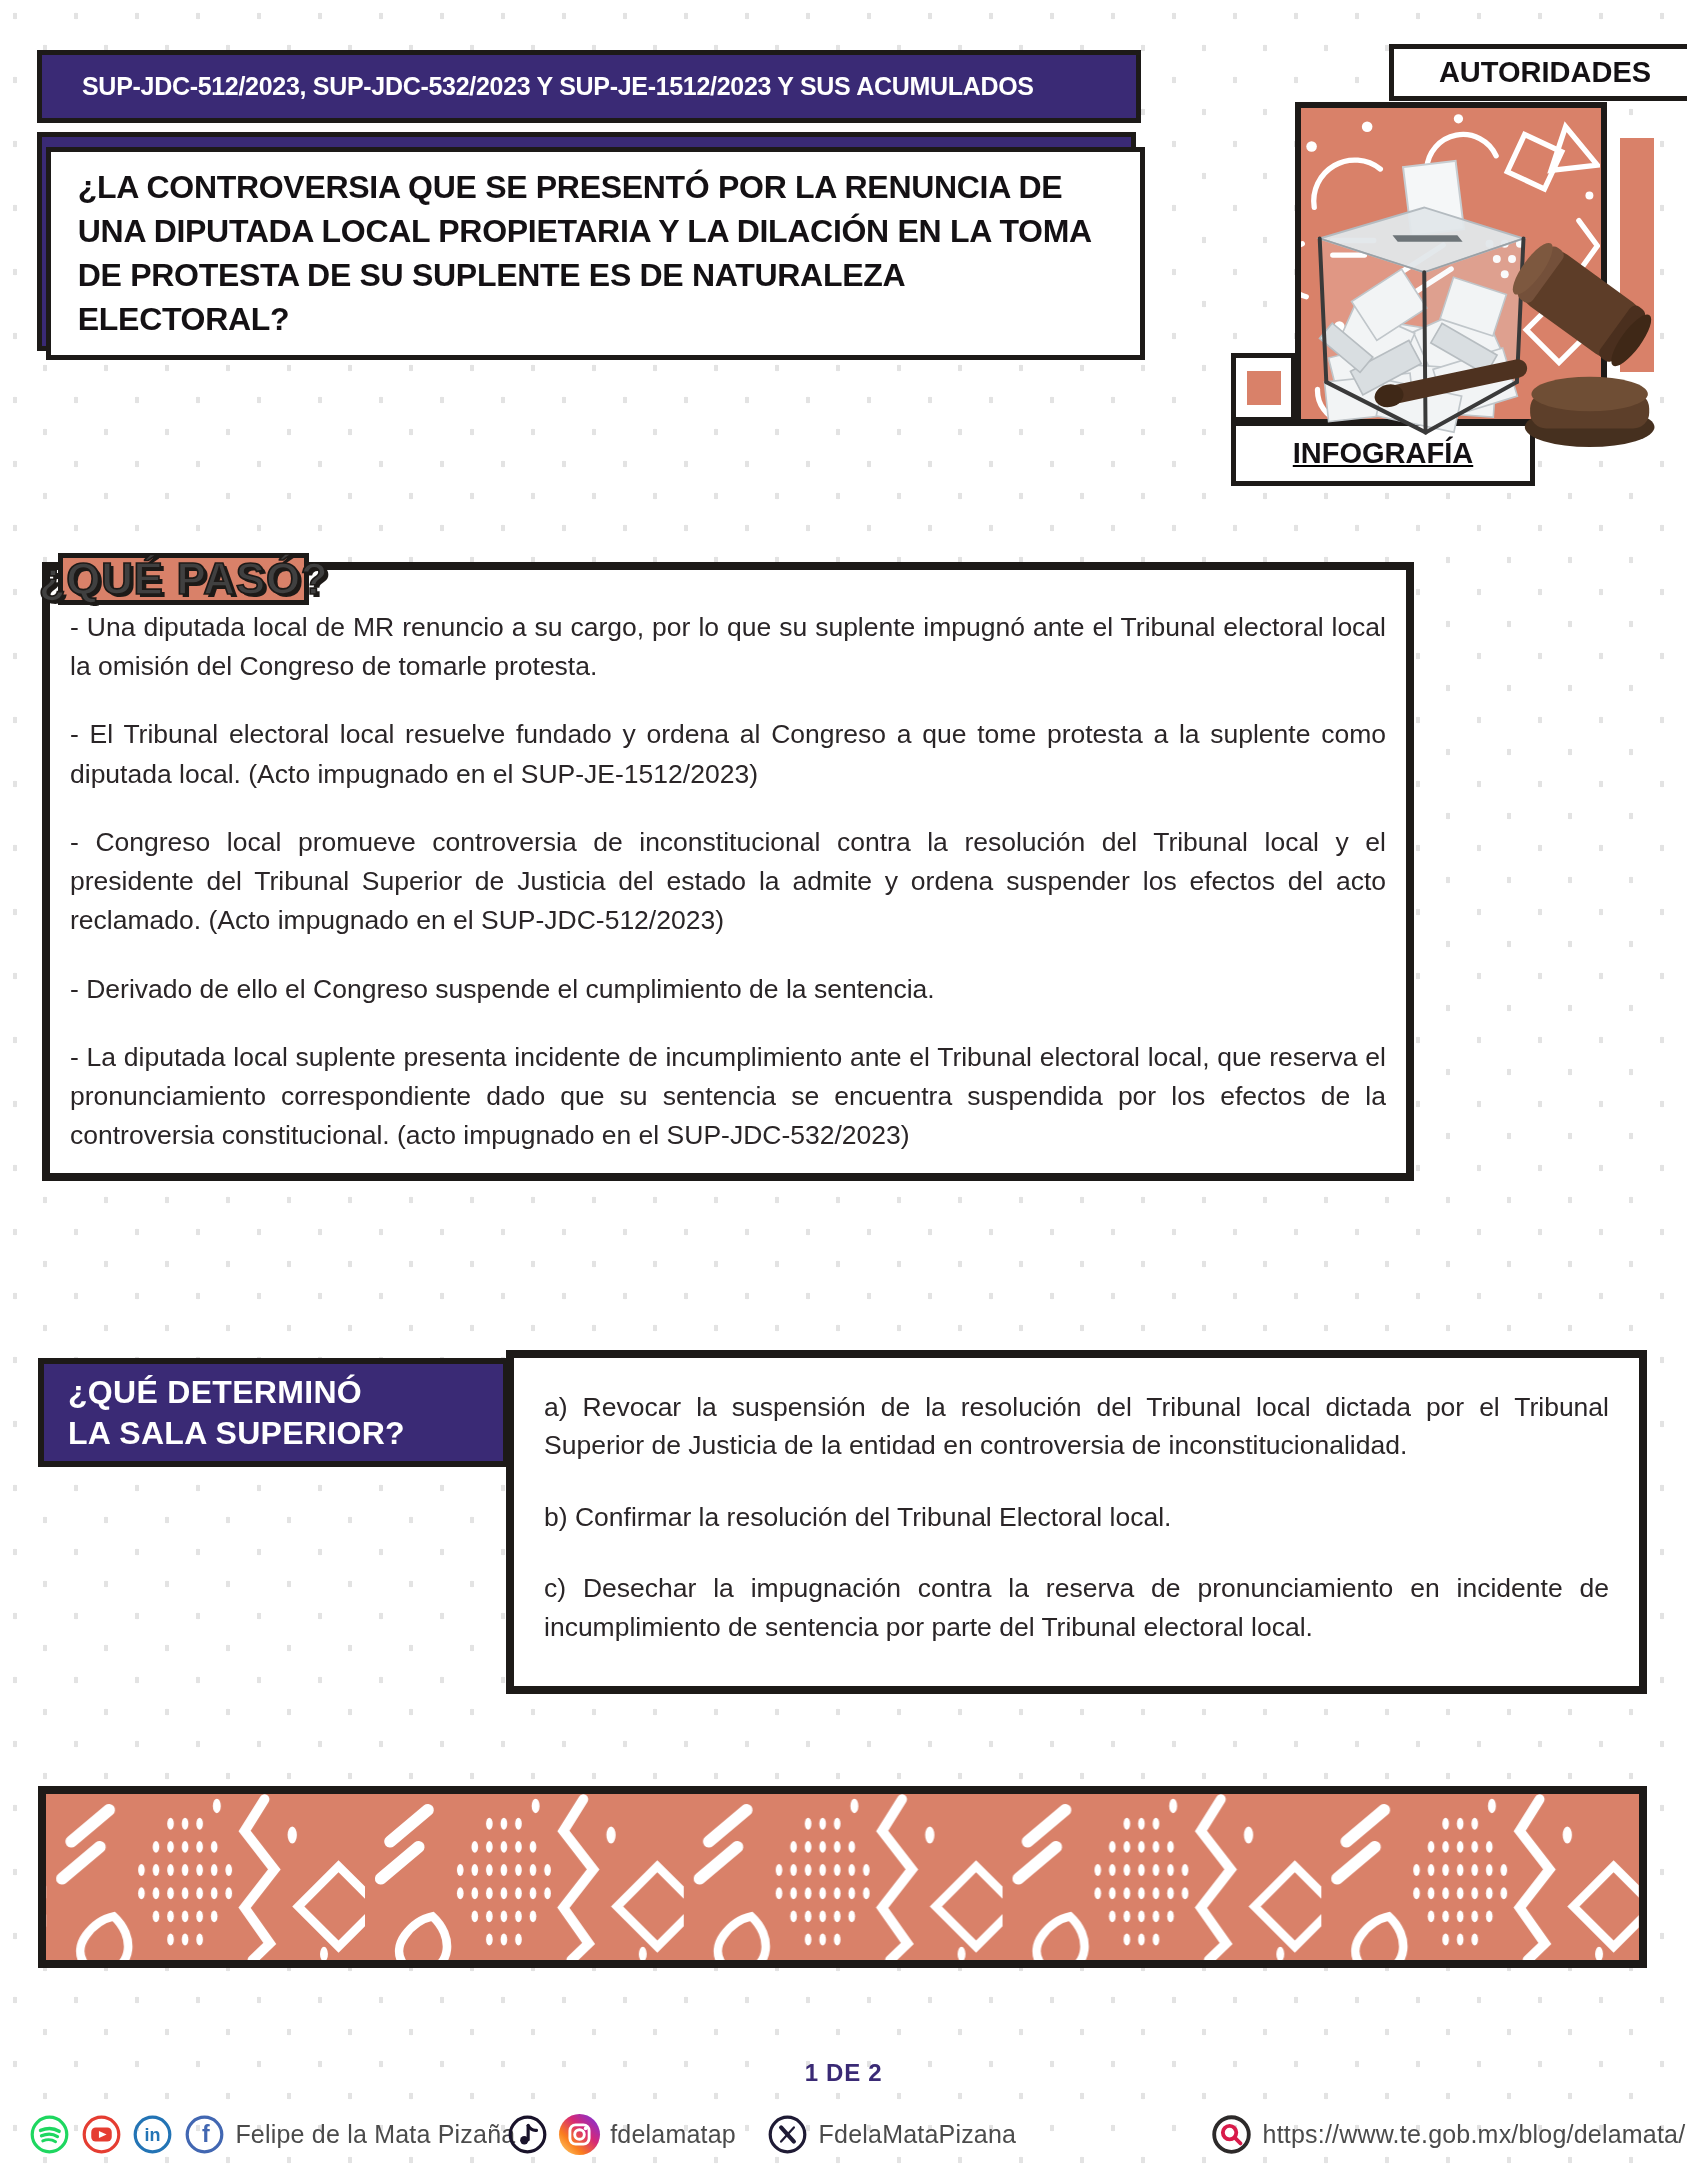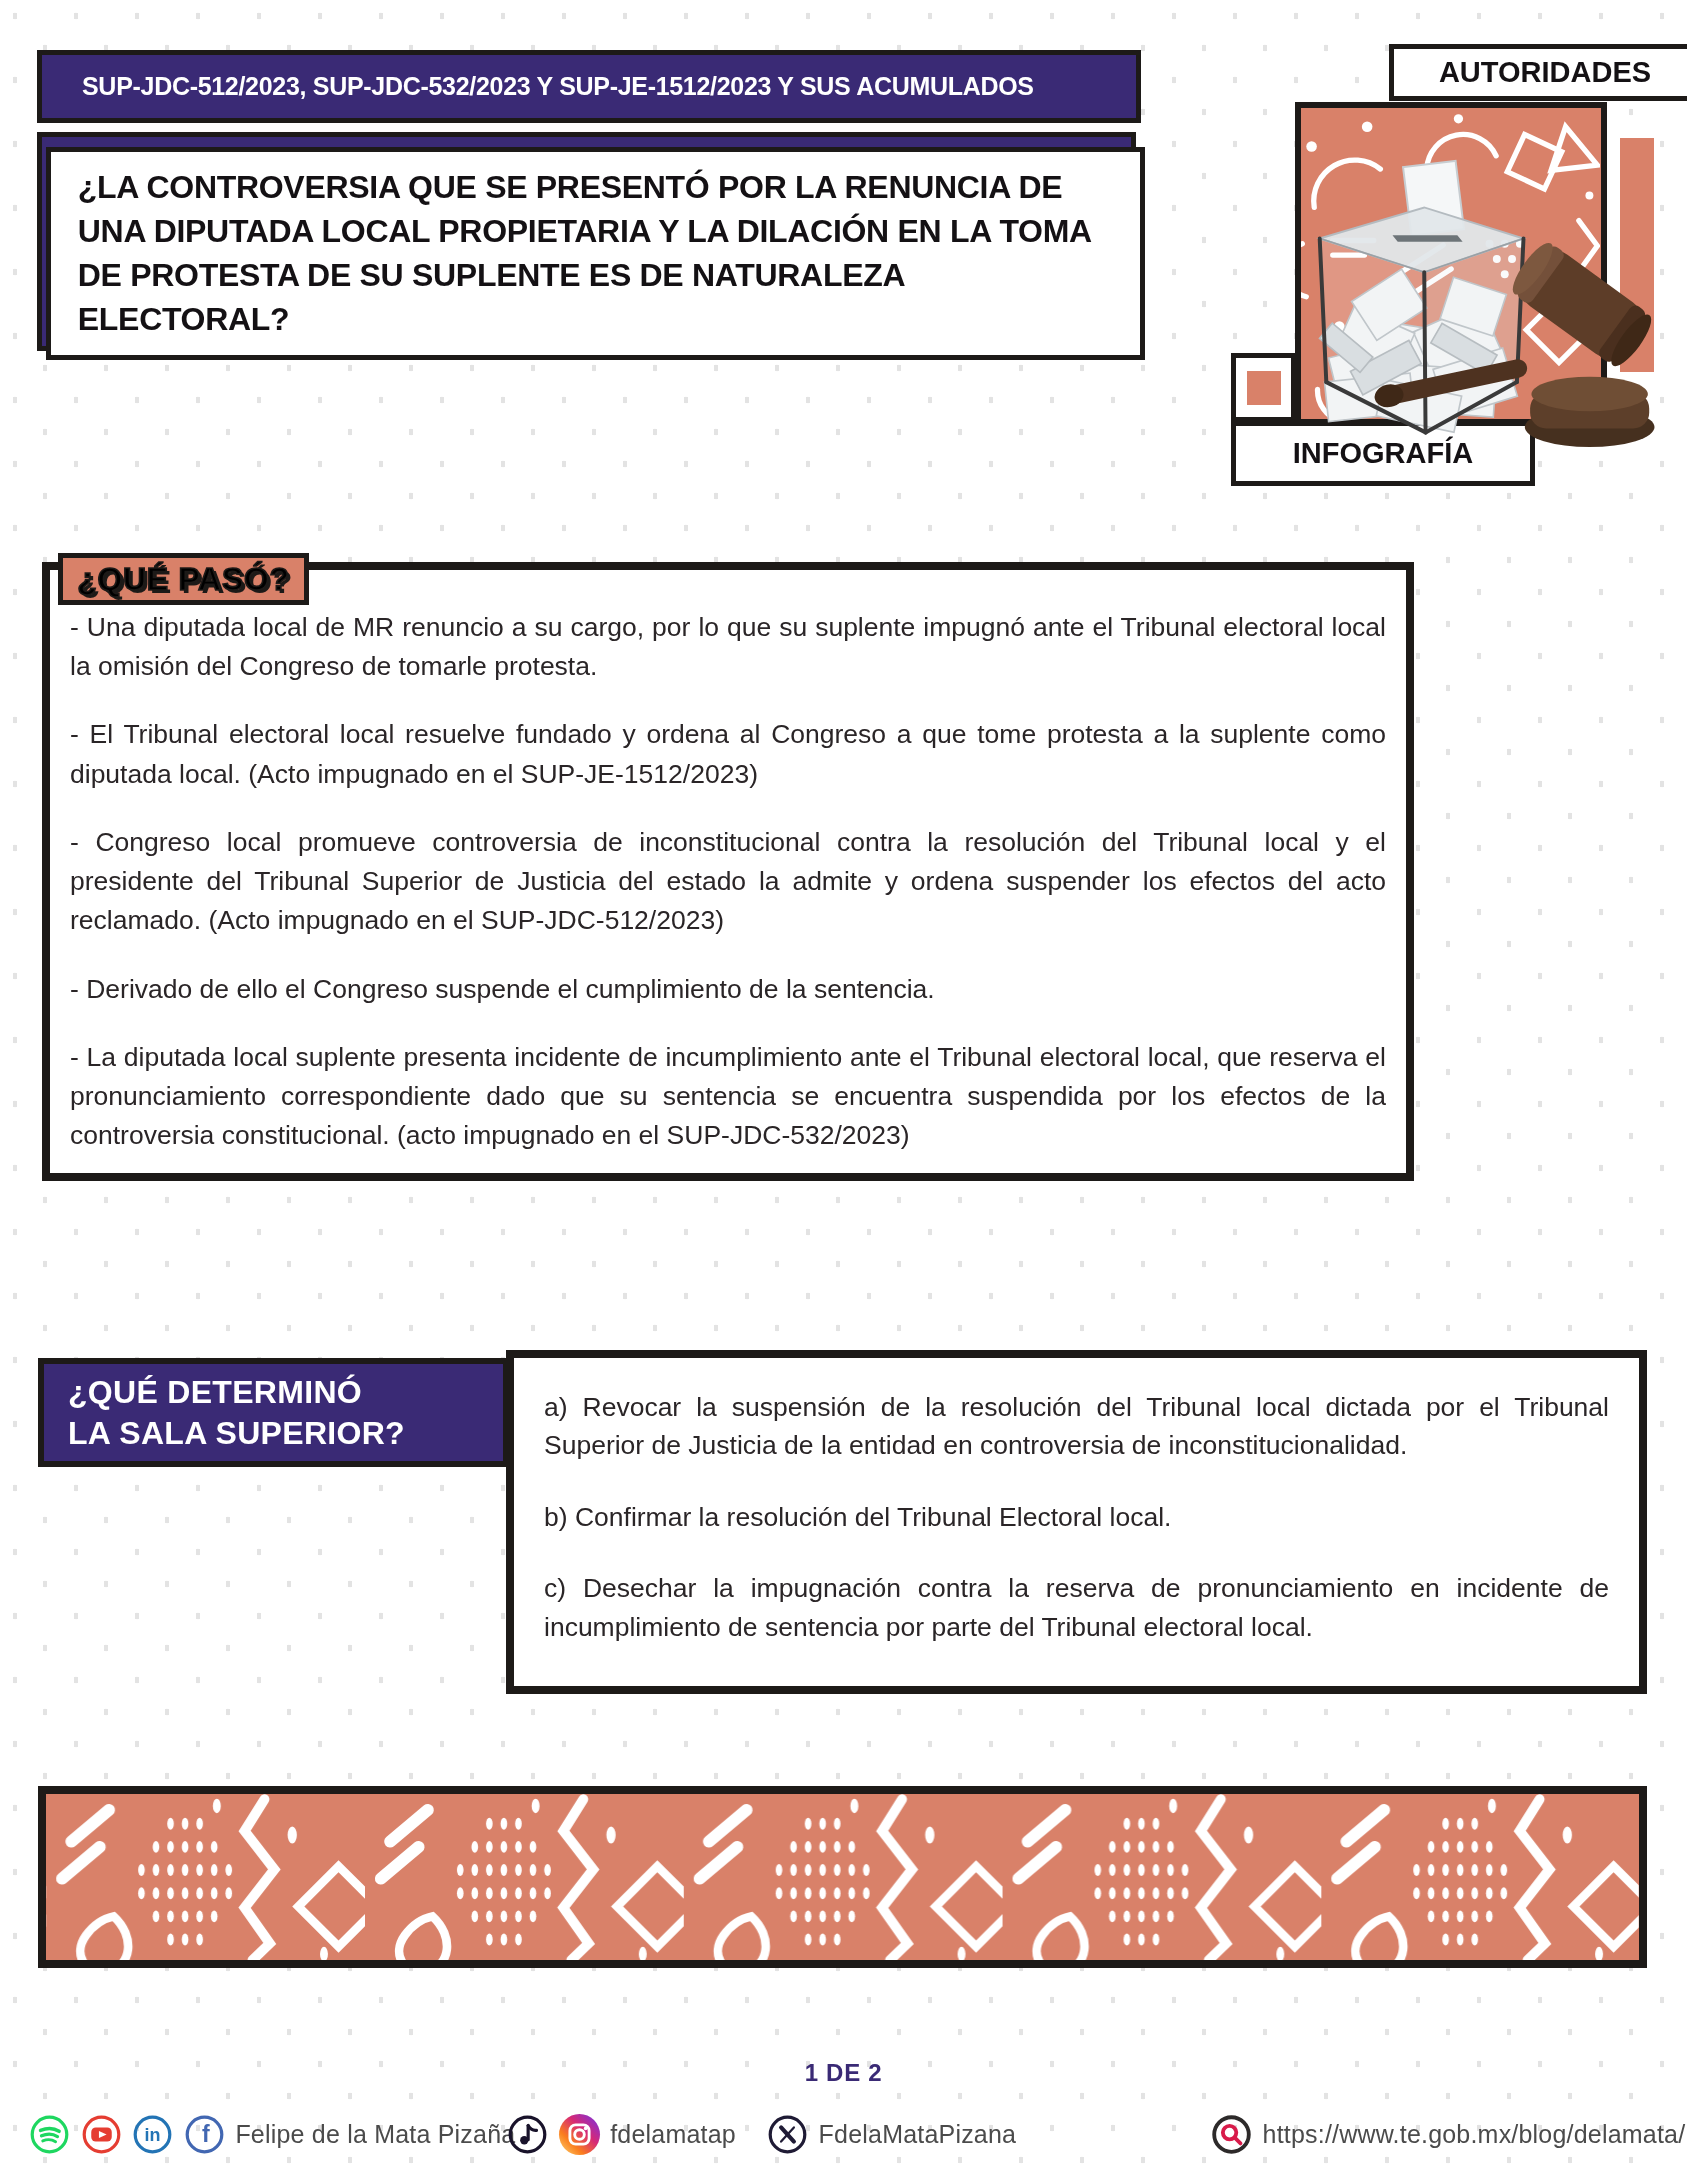--- a/index.html
+++ b/index.html
@@ -50,37 +50,37 @@
     color:#141114;font-weight:bold;font-size:29px;letter-spacing:0;}
   .coral-square{left:1295px;top:102px;width:312px;height:323px;
     background:#d98169;border:6.6px solid #1d1a18;overflow:hidden;}
   .coral-bar{left:1620px;top:138px;width:34px;height:234px;background:#d98169;}
   .mini-box{left:1231px;top:353px;width:65px;height:69px;
     background:#ffffff;border:5.3px solid #1d1a18;
     display:flex;align-items:center;justify-content:center;}
   .mini-box .sq{width:34px;height:34px;background:#d98169;}
   .infografia-box{left:1231px;top:421px;width:304px;height:65px;
     background:#ffffff;border:5.3px solid #1d1a18;
-    display:flex;align-items:center;justify-content:center;}
+    display:flex;align-items:center;justify-content:center;text-decoration:underline;}
   .illo{left:1280px;top:149px;width:397px;height:318px;z-index:5;}
 
   
   .qp-box{left:42px;top:562px;width:1372px;height:619px;
     background:#ffffff;border:8px solid #1d1a18;
     padding:38px 20px 13.2px 20px;z-index:2;}
   .qp-box p{
     margin:0 0 29px 0;color:#2a2527;font-size:26.5px;line-height:1.48;
     text-align:justify;
   }
   .qp-box p:last-child{margin-bottom:0;}
   .qp-label{left:58px;top:553px;width:251px;height:52px;
     background:#d98169;border:5.3px solid #1d1a18;z-index:3;
     display:flex;align-items:center;justify-content:center;}
   .qp-label span{
-    color:#000000;font-weight:bold;font-size:32px;letter-spacing:0.7px;
+    color:#404040;font-weight:bold;font-size:44px;letter-spacing:0.7px;
     -webkit-text-stroke:1.7px #1d1a18;
     text-shadow:3.3px 3.3px 0 #1d1a18;
     white-space:nowrap;
   }
 
   
   .qd-white{left:506px;top:1350px;width:1141px;height:344px;
     background:#ffffff;border:8px solid #1d1a18;
     padding:30px 30px 10.6px 30px;z-index:2;}
   .qd-white p{margin:0 0 33px 0;color:#2a2527;font-size:26.5px;line-height:1.45;

